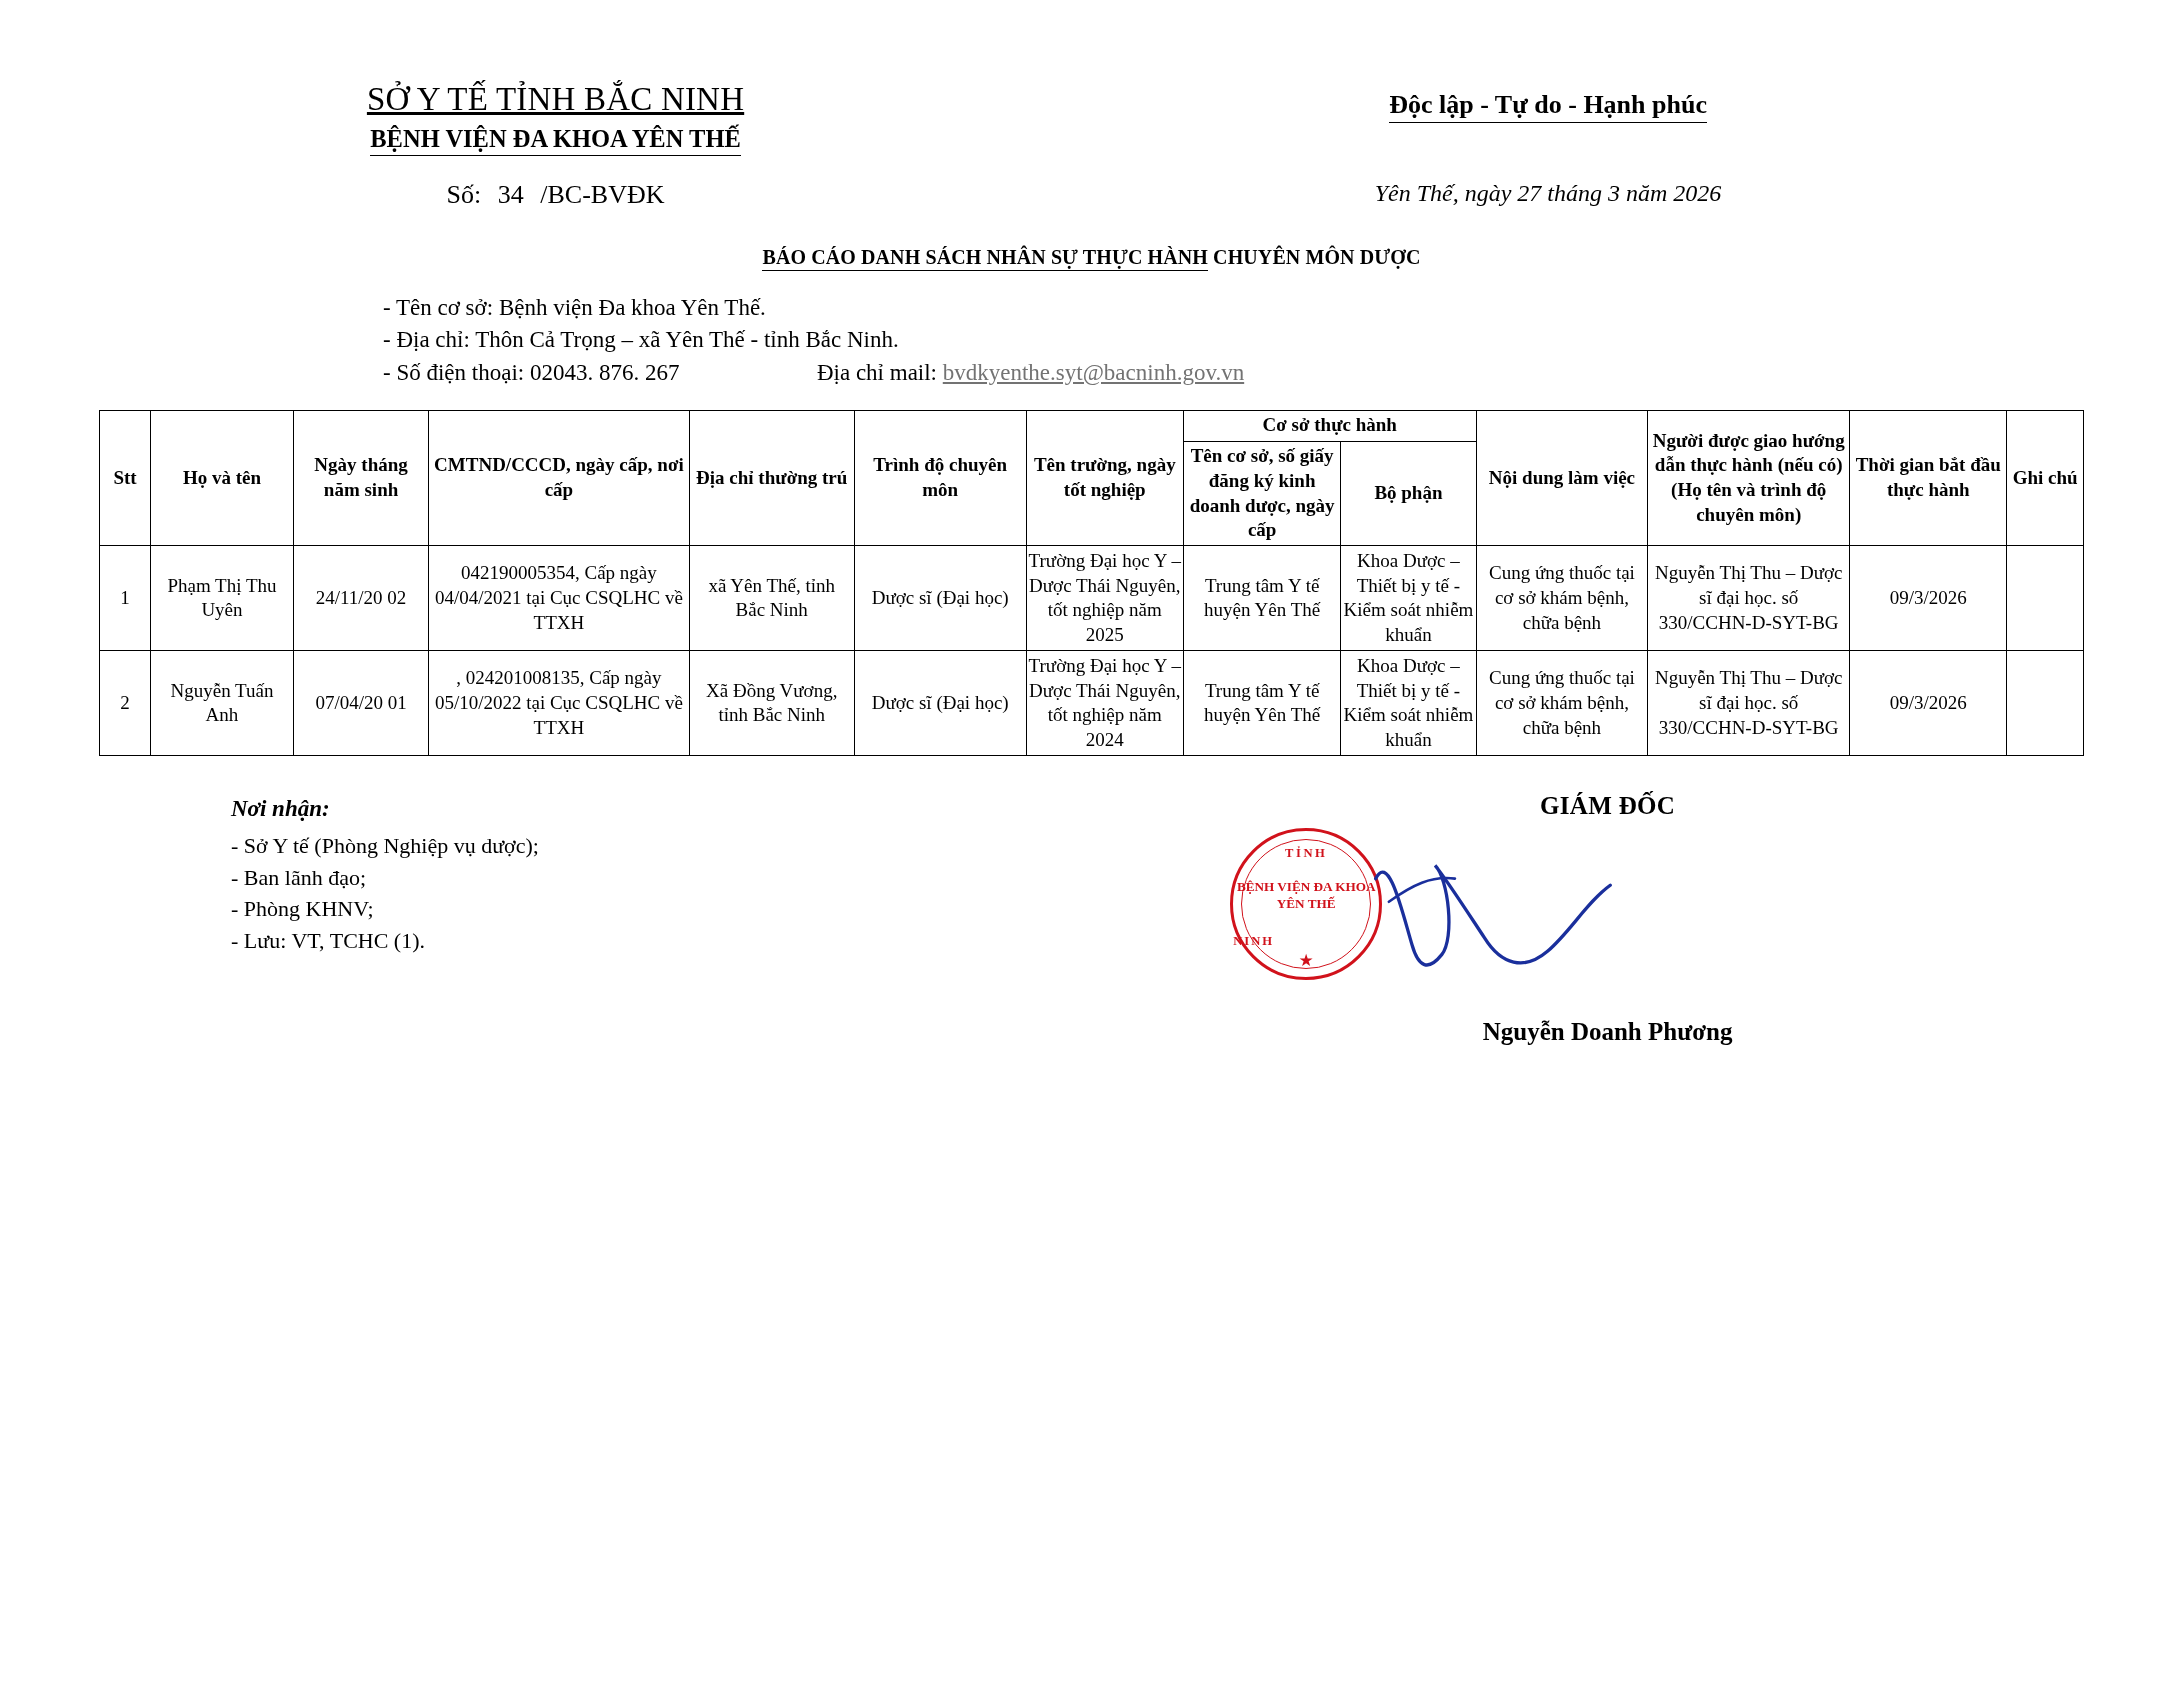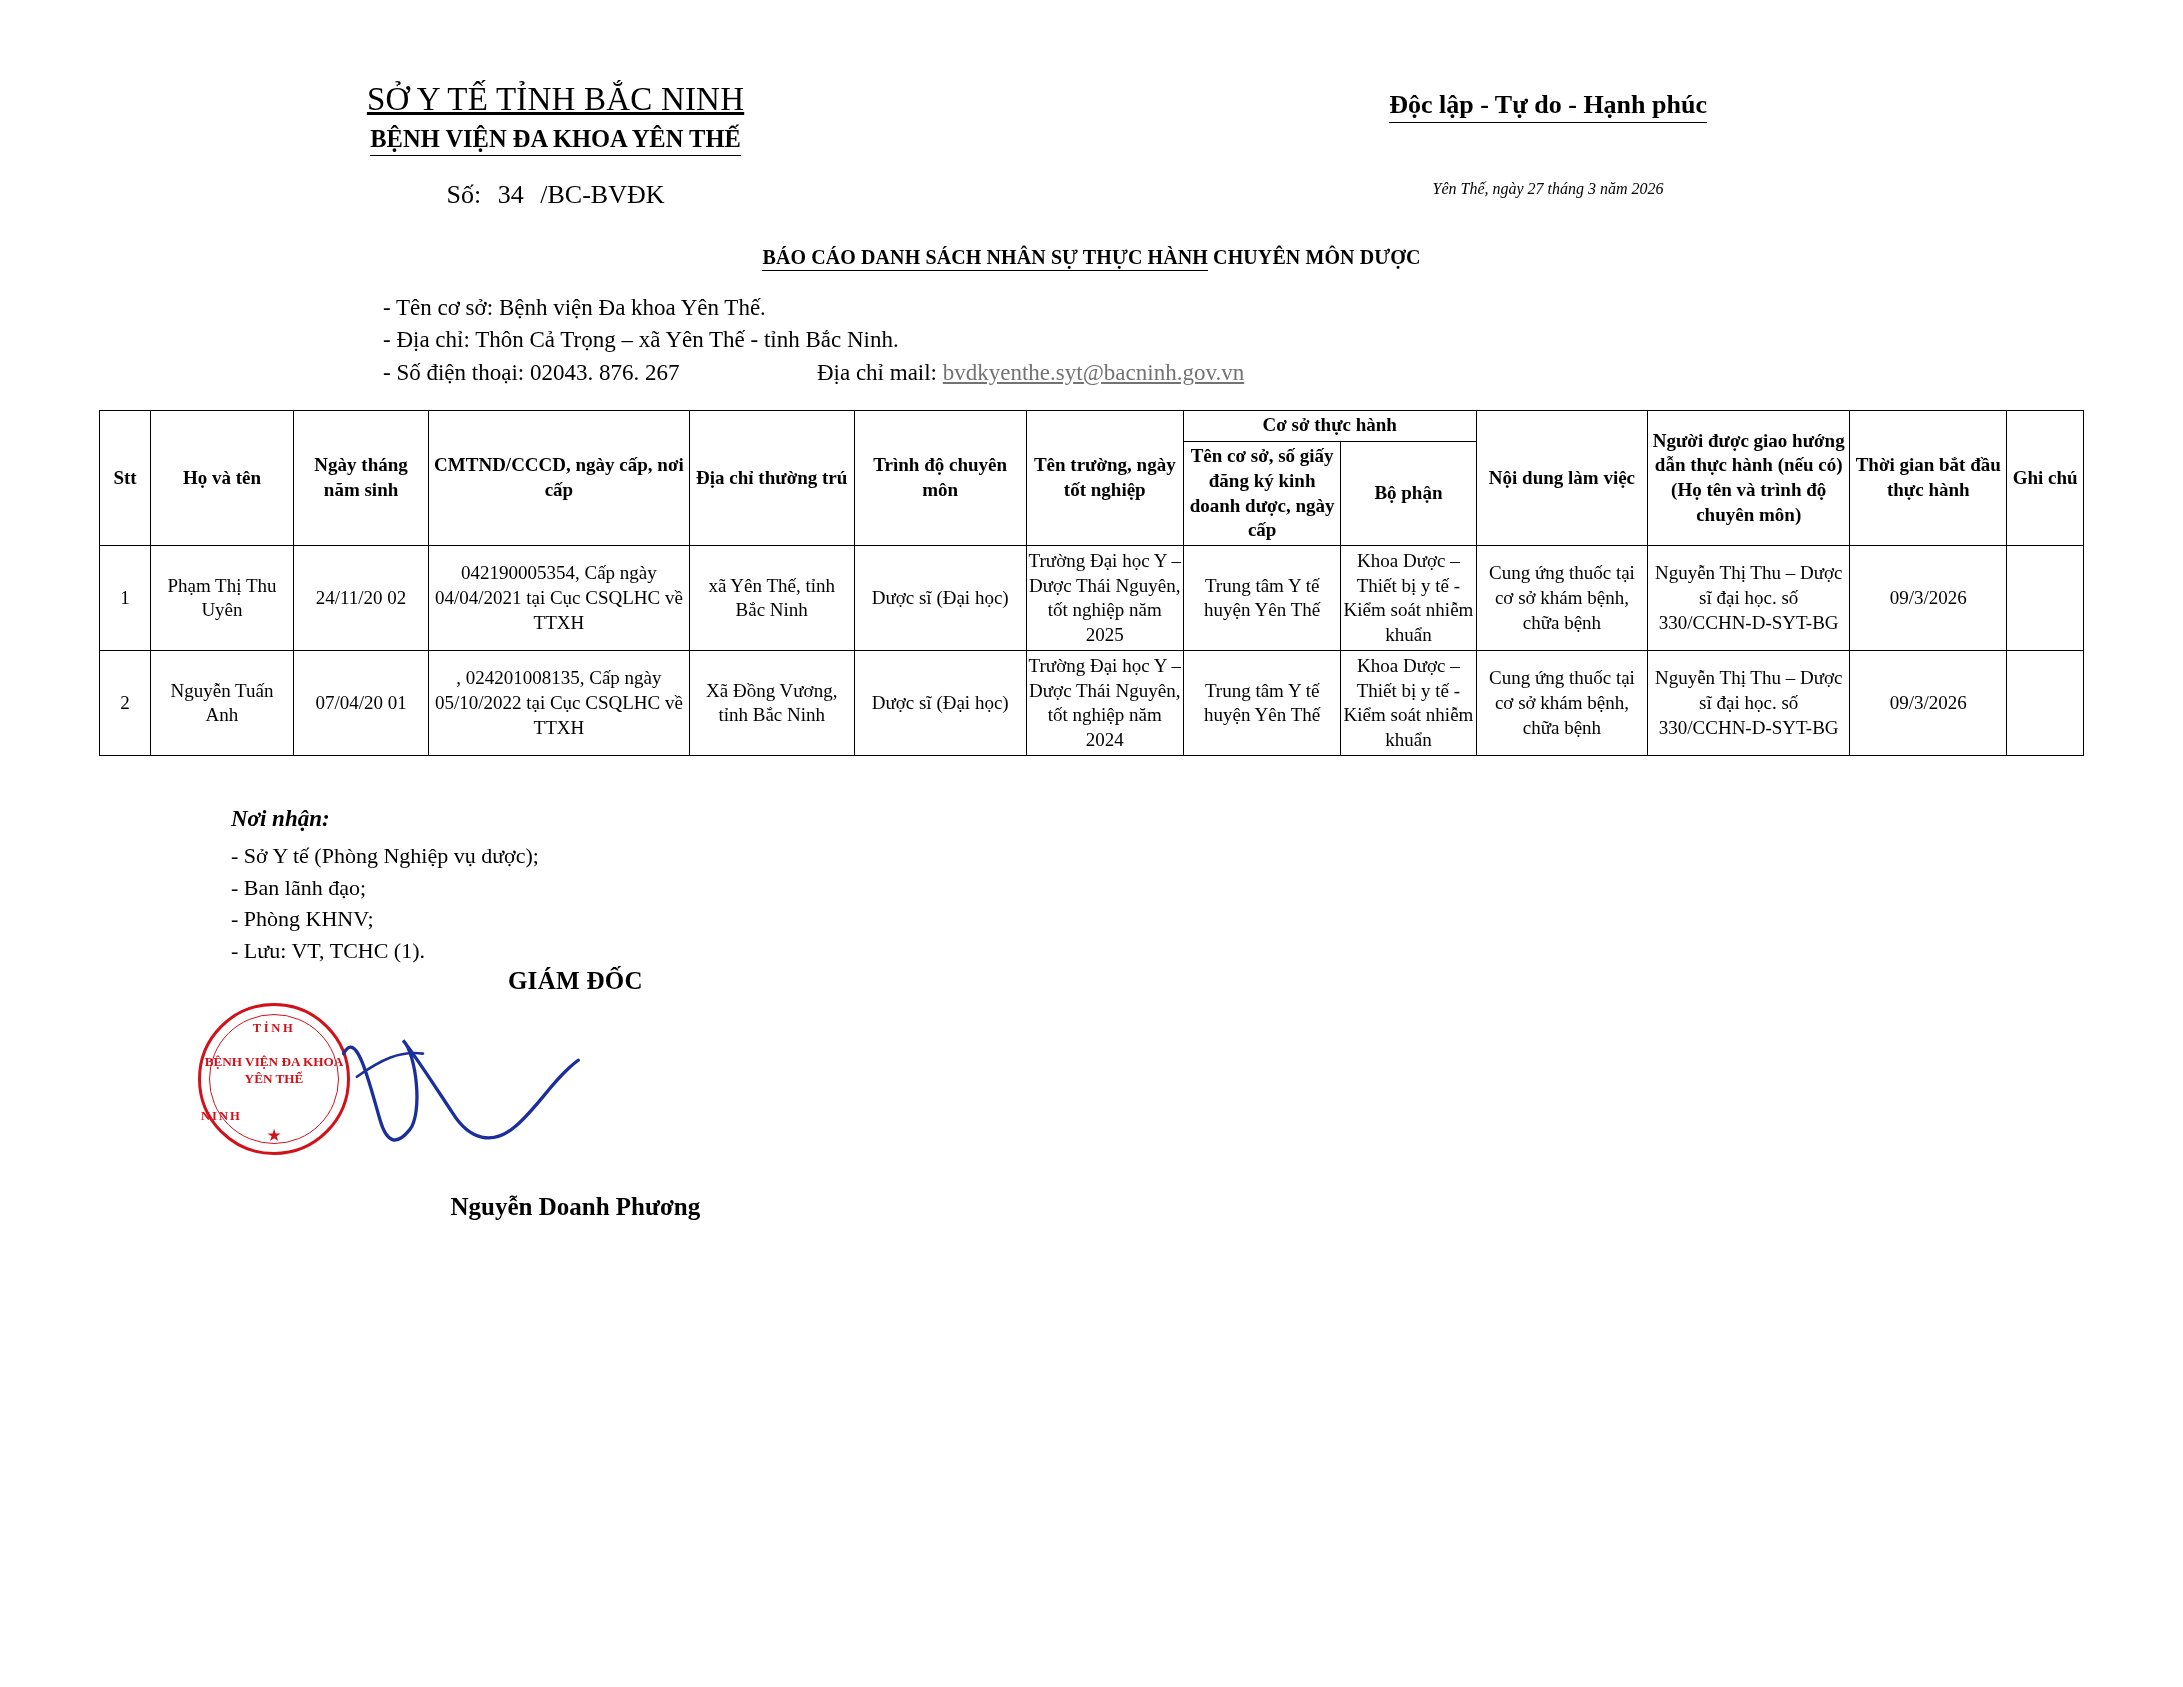--- a/index.html
+++ b/index.html
@@ -76,21 +76,21 @@
     text-align: center;
     font-size: 26px;
   }
   .so-line .num {
     display: inline-block;
     min-width: 46px;
   }
   .date-line {
     width: 54%;
     text-align: center;
-    font-size: 16px;
+    font-size: 24px;
     font-style: italic;
   }
 
   
   .doc-title {
     text-align: center;
     margin-top: 36px;
     font-size: 20px;
     font-weight: bold;
     letter-spacing: 0.1px;
@@ -157,23 +157,22 @@
   col.c-fac    { width: 142px; }
   col.c-dept   { width: 122px; }
   col.c-work   { width: 155px; }
   col.c-guide  { width: 182px; }
   col.c-time   { width: 142px; }
   col.c-note   { width: 69px; }
 
   
   .footer {
     display: flex;
-    margin-top: 46px;
+    margin-top: 36px;
     width: 100%;
-    flex-direction: column;
   }
   .recipients {
     width: 52%;
     padding-left: 132px;
     box-sizing: border-box;
     font-size: 22px;
     line-height: 1.45;
   }
   .recipients .title {
     font-weight: bold;

